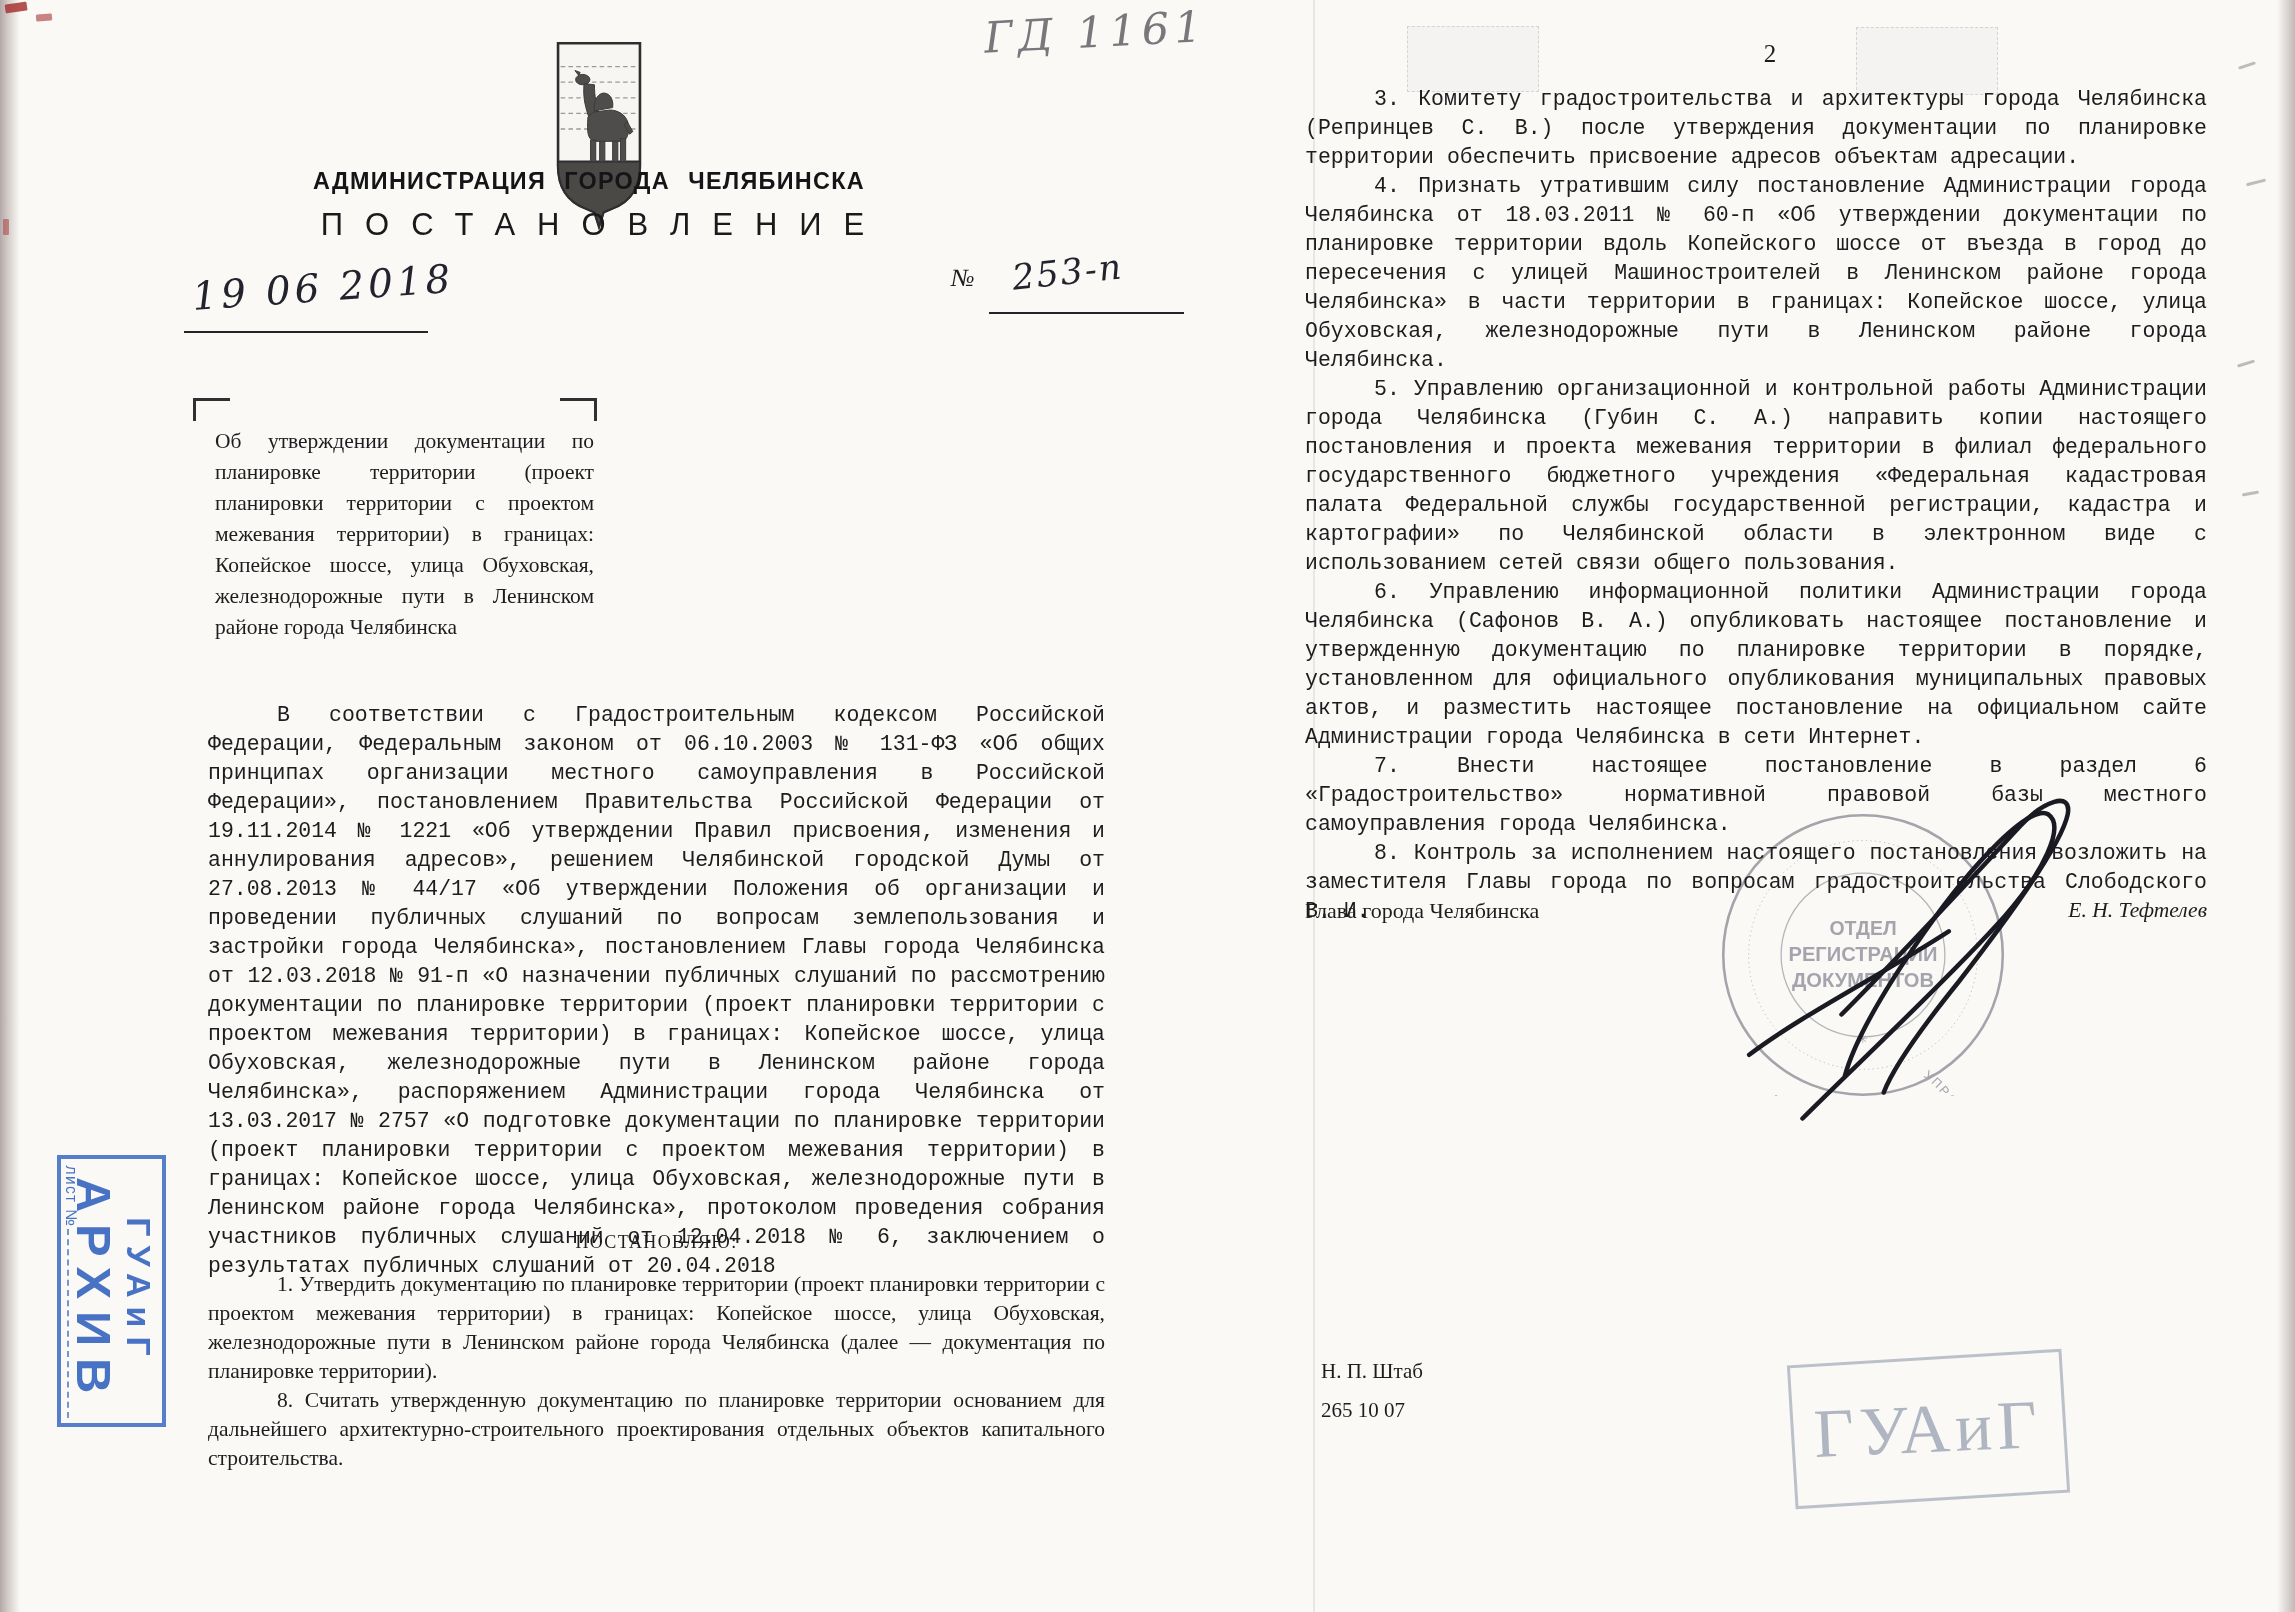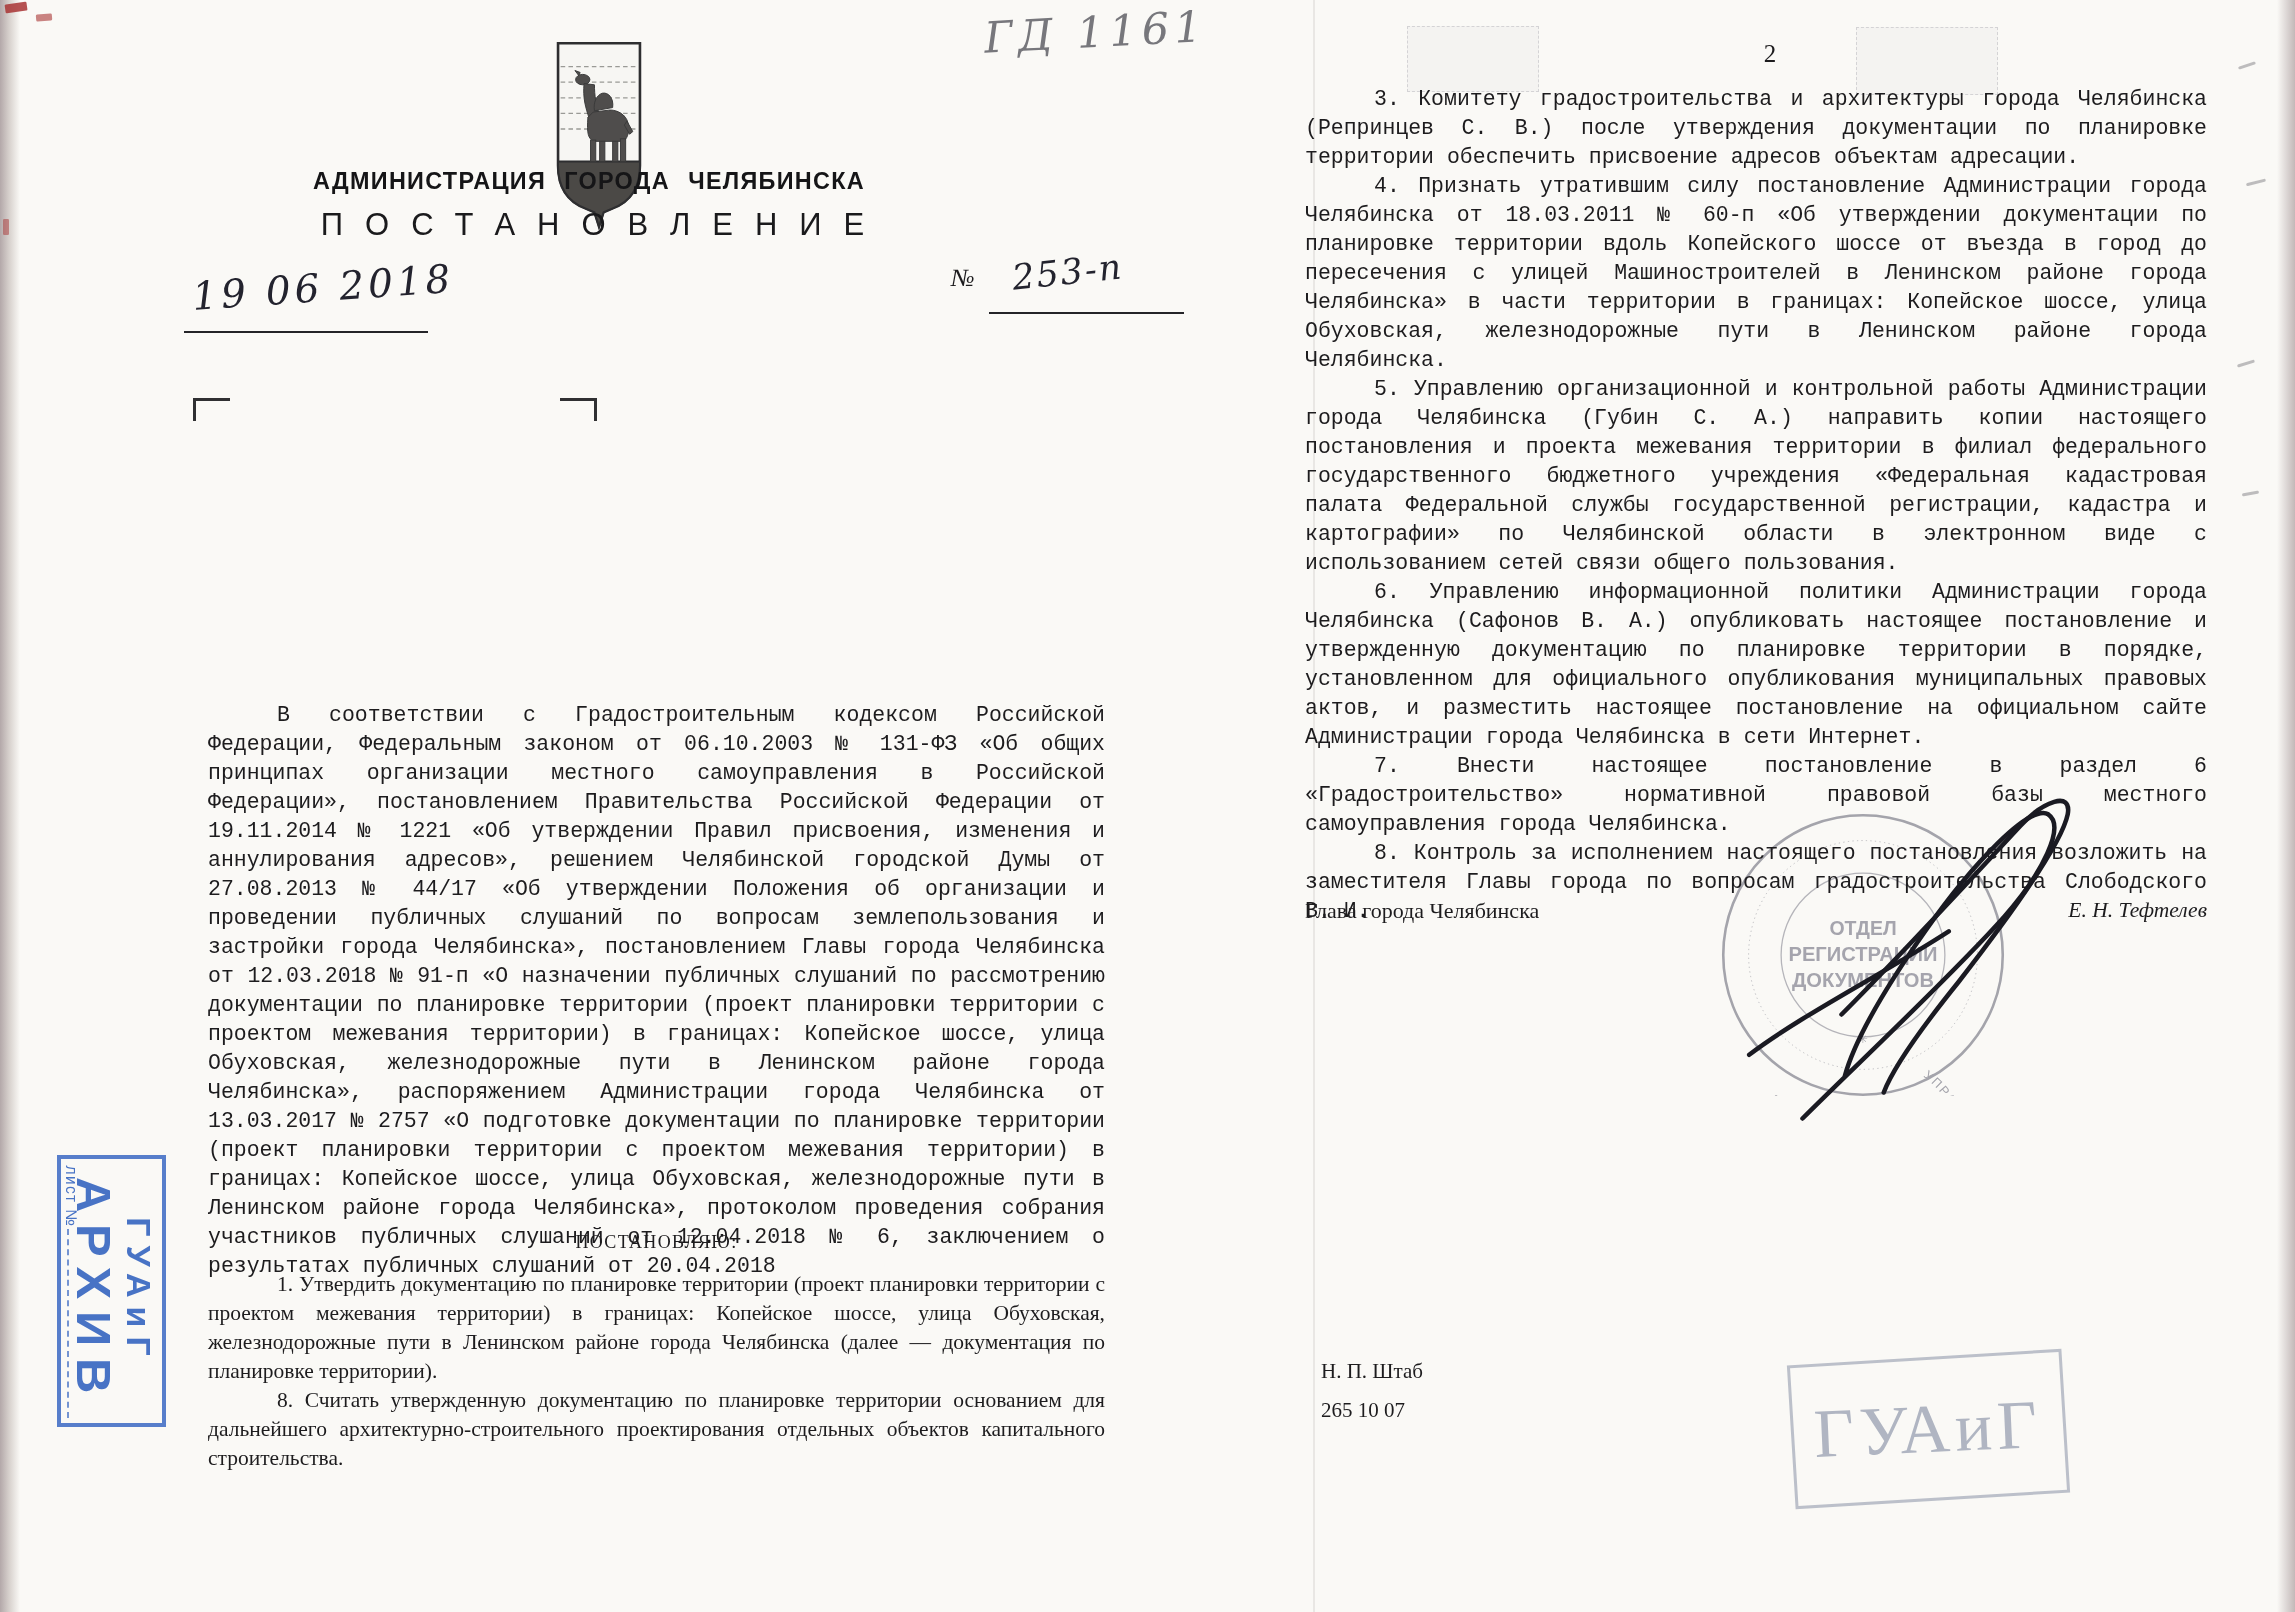--- a/index.html
+++ b/index.html
@@ -130,20 +130,21 @@
   <div class="abs doc-type">ПОСТАНОВЛЕНИЕ</div>
 
   <div class="abs hand date-hand">19 06 2018</div>
   <div class="abs date-line"></div>
   <div class="abs no-label">№</div>
   <div class="abs hand no-hand">253-п</div>
   <div class="abs no-line"></div>
 
   <div class="abs corner tl"></div>
   <div class="abs corner tr"></div>
+  <div class="abs title-block">Об утверждении документации по планировке территории (проект планировки территории с проектом межевания территории) в границах: Копейское шоссе, улица Обуховская, железно­дорожные пути в Ленинском районе города Челябинска</div>
 
   <div class="abs body-col p1-intro">
     <p>В соответствии с Градостроительным кодексом Российской Федерации, Федеральным законом от 06.10.2003 № 131-ФЗ «Об общих принципах организации местного самоуправления в Российской Федерации», постановлением Правительства Российской Федерации от 19.11.2014 № 1221 «Об утверждении Правил присвоения, изменения и аннулирования адресов», решением Челябинской городской Думы от 27.08.2013 № 44/17 «Об утверждении Положения об организации и проведении публичных слушаний по вопросам землепользования и застройки города Челябинска», постановлением Главы города Челябинска от 12.03.2018 № 91-п «О назначении публичных слушаний по рассмотрению документации по планировке территории (проект планировки территории с проектом межевания территории) в границах: Копейское шоссе, улица Обуховская, железнодорожные пути в Ленинском районе города Челябинска», распоряжением Администрации города Челябинска от 13.03.2017 № 2757 «О подготовке документации по планировке территории (проект планировки территории с проектом межевания территории) в границах: Копейское шоссе, улица Обуховская, железнодорожные пути в Ленинском районе города Челябинска», протоколом проведения собрания участников публичных слушаний от 12.04.2018 № 6, заключением о результатах публичных слушаний от 20.04.2018</p>
   </div>
 
   <div class="abs resolve">ПОСТАНОВЛЯЮ:</div>
 
   <div class="abs body-col p1-items">
     <p>1. Утвердить документацию по планировке территории (проект планировки территории с проектом межевания территории) в границах: Копейское шоссе, улица Обуховская, железнодорожные пути в Ленинском районе города Челябинска (далее — документация по планировке территории).</p>
     <p>8. Считать утвержденную документацию по планировке территории основанием для дальнейшего архитектурно-строительного проектирования отдельных объектов капитального строительства.</p>

